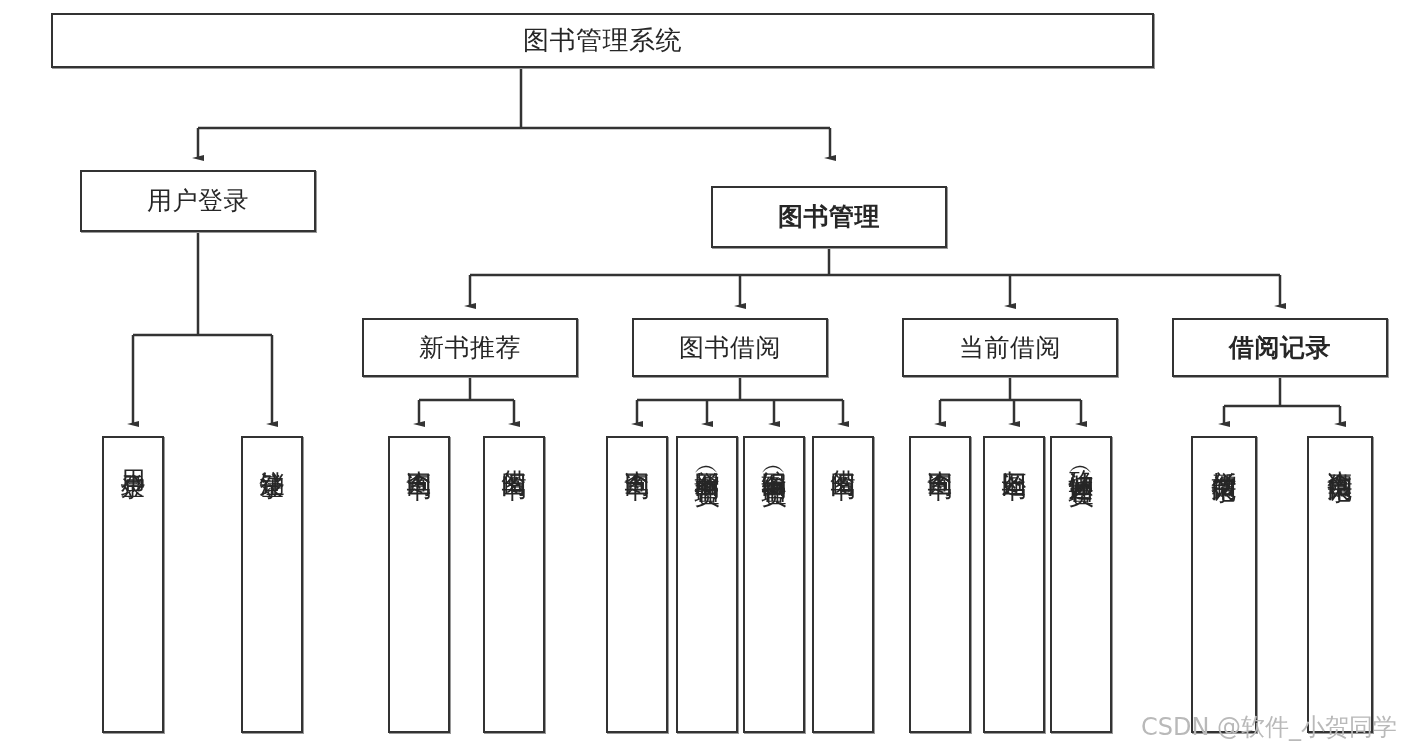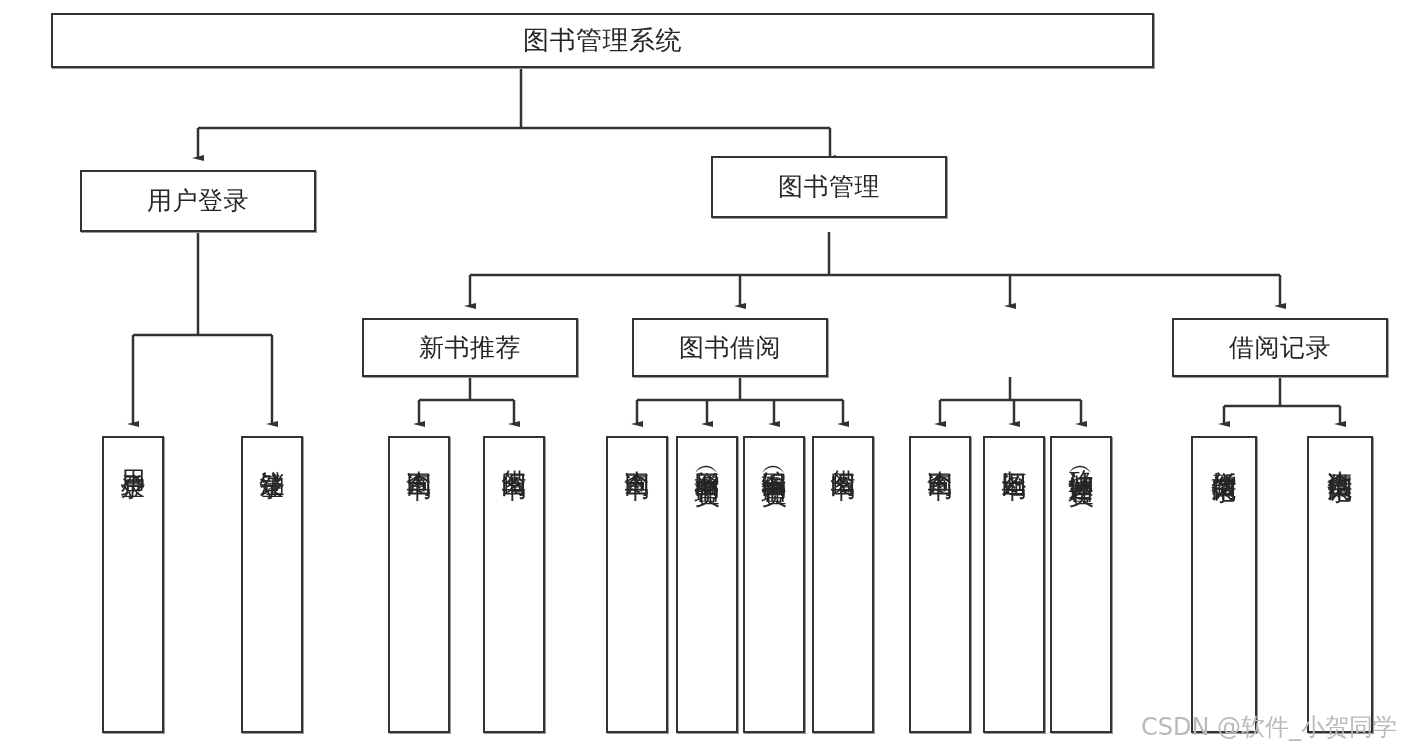--- a/index.html
+++ b/index.html
@@ -128,31 +128,34 @@
     </g>
   </svg>
 
   <div class="node horizontal root" style="left:19px; top:13px; width:1103px; height:55px;margin-left:32px;">
     <span class="node-label">图书管理系统</span>
   </div>
 
   <div class="node horizontal" style="left:80px; top:170px; width:236px; height:62px;">
     <span class="node-label">用户登录</span>
   </div>
-  <div class="node horizontal" style="left:711px; top:156px; width:236px; height:62px;">
+  <div class="node horizontal" style="left:711px; top:186px; width:236px; height:62px;font-weight:bold;">
     <span class="node-label">图书管理</span>
   </div>
 
   <div class="node horizontal" style="left:362px; top:318px; width:216px; height:59px;">
     <span class="node-label">新书推荐</span>
   </div>
   <div class="node horizontal" style="left:632px; top:318px; width:196px; height:59px;">
     <span class="node-label">图书借阅</span>
   </div>
-  <div class="node horizontal" style="left:1172px; top:318px; width:216px; height:59px;">
+  <div class="node horizontal" style="left:902px; top:318px; width:216px; height:59px;">
+    <span class="node-label">当前借阅</span>
+  </div>
+  <div class="node horizontal" style="left:1172px; top:318px; width:216px; height:59px;font-weight:bold;">
     <span class="node-label">借阅记录</span>
   </div>
 
   <div class="node vertical" style="left:102px; top:436px; width:62px; height:297px;">
     <span class="node-label">用户登录</span>
   </div>
   <div class="node vertical" style="left:241px; top:436px; width:62px; height:297px;">
     <span class="node-label">注销登录</span>
   </div>
 

